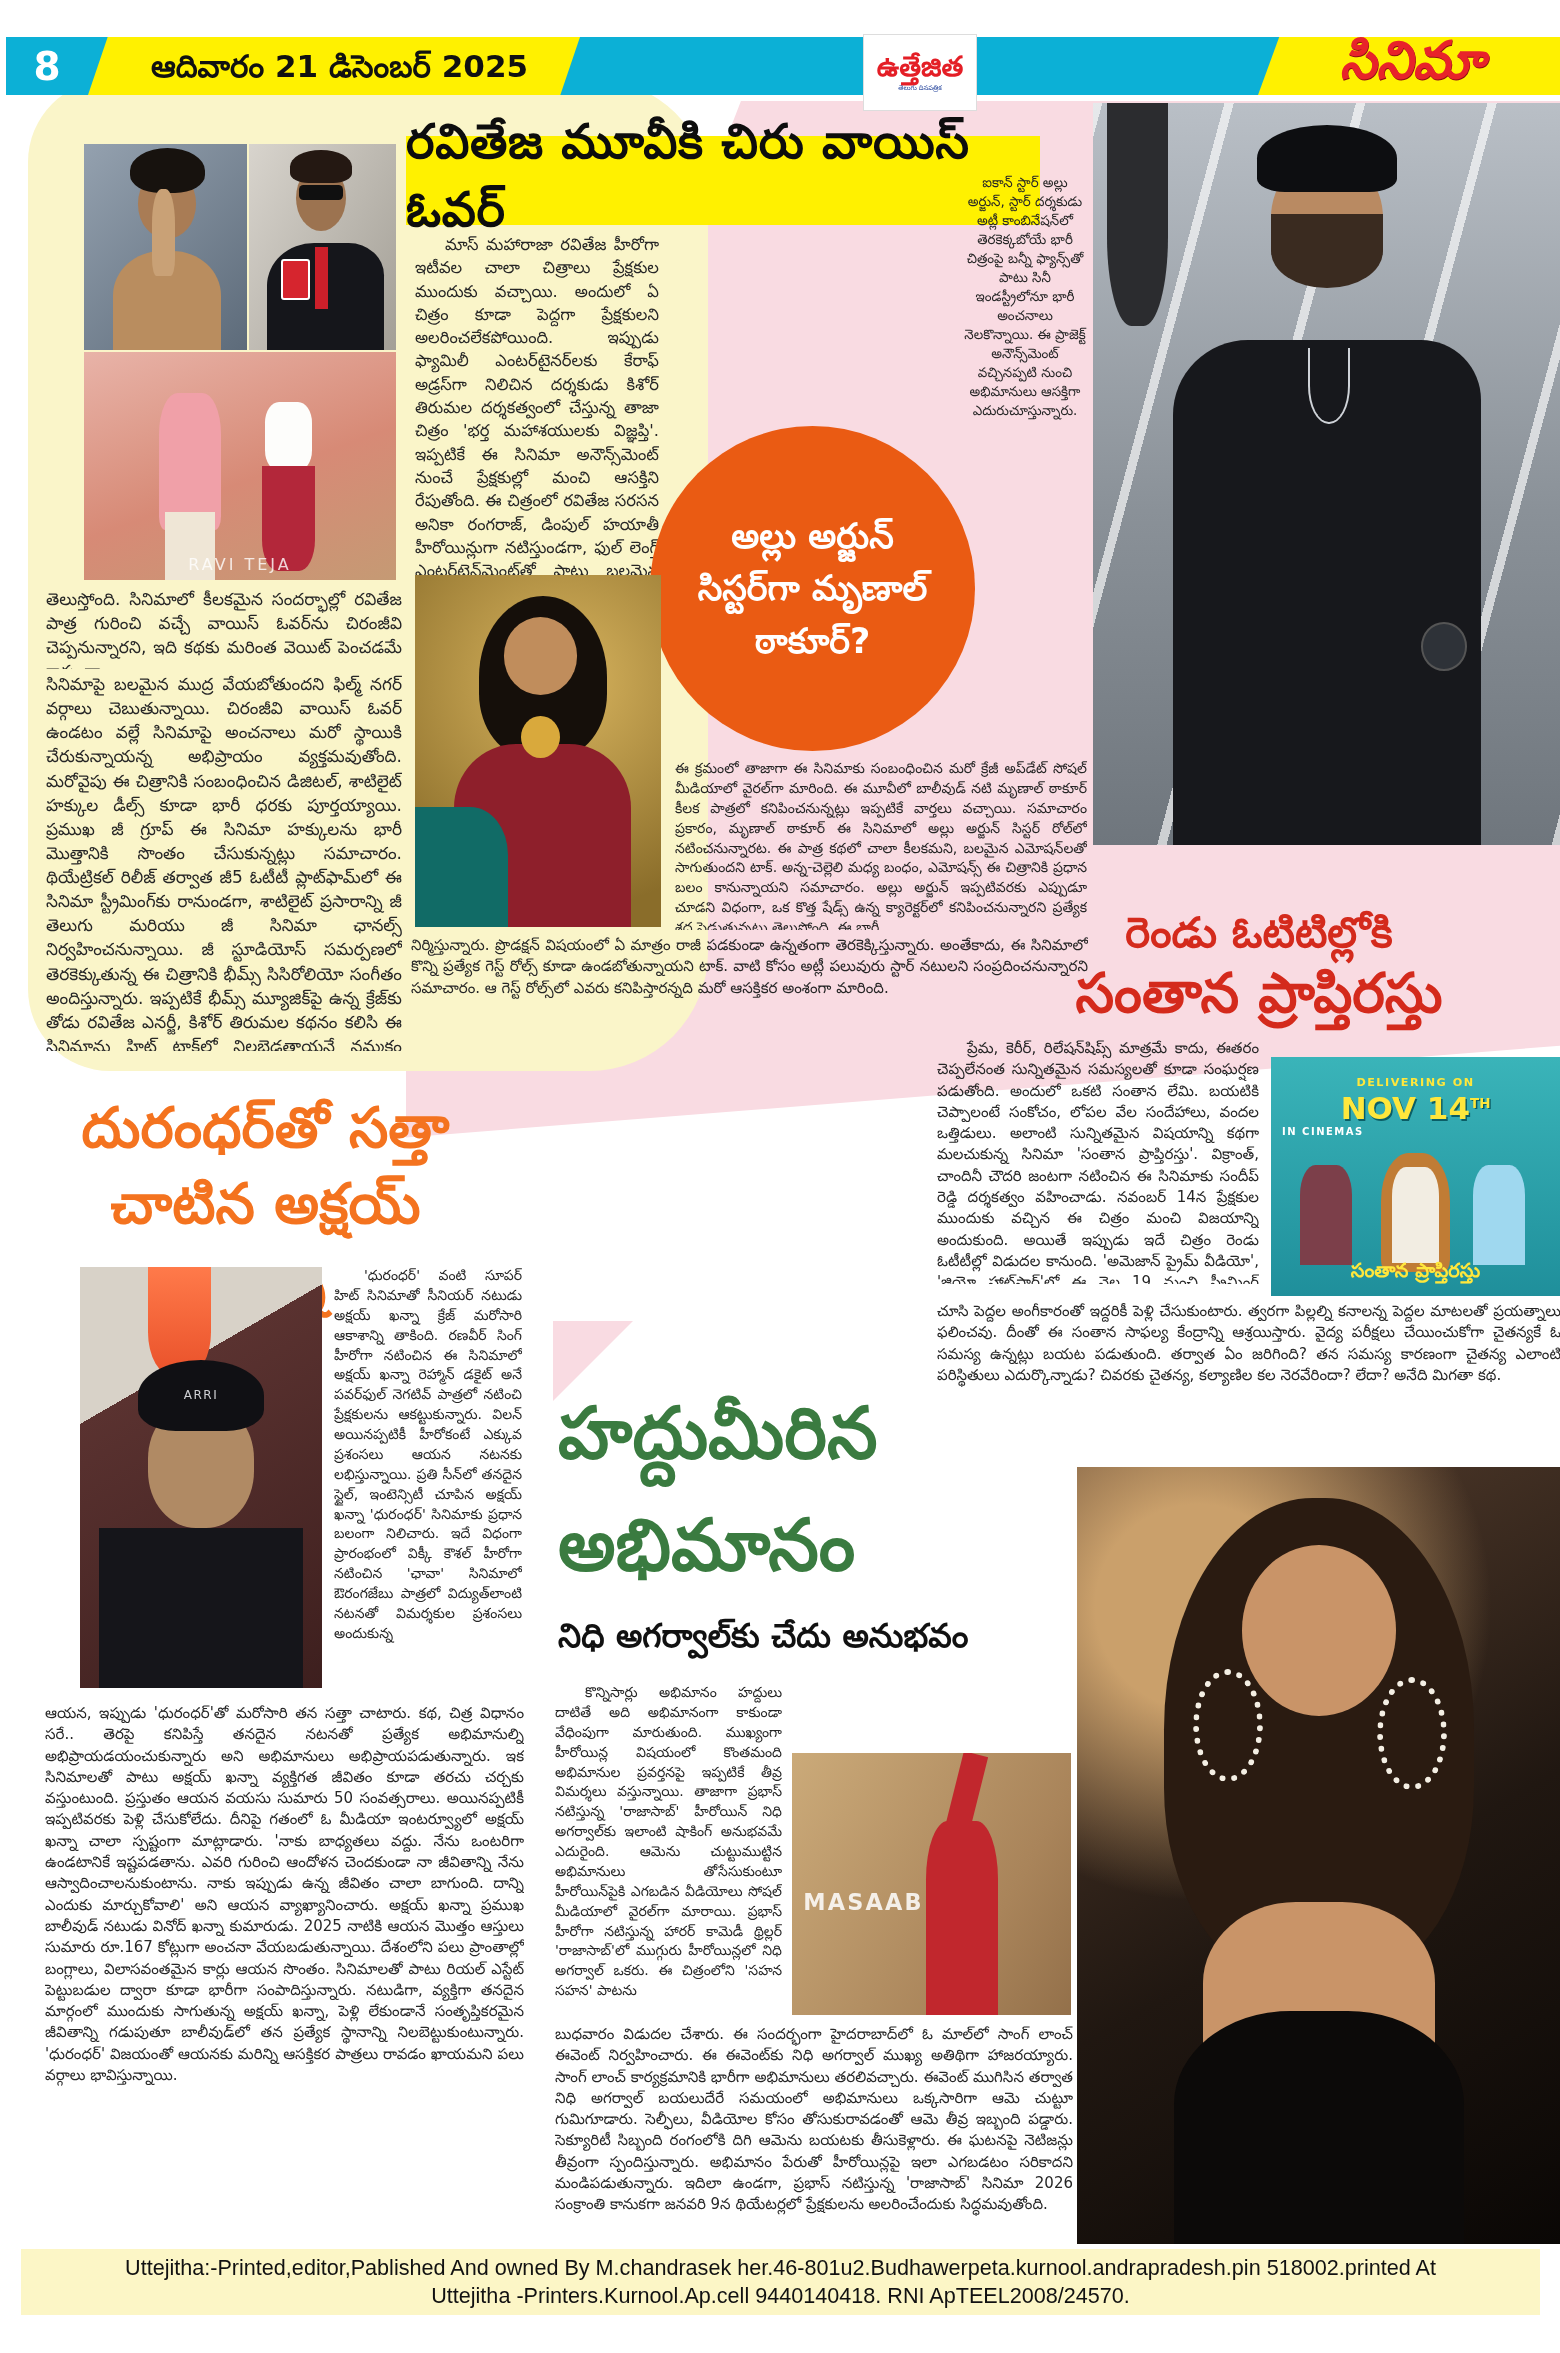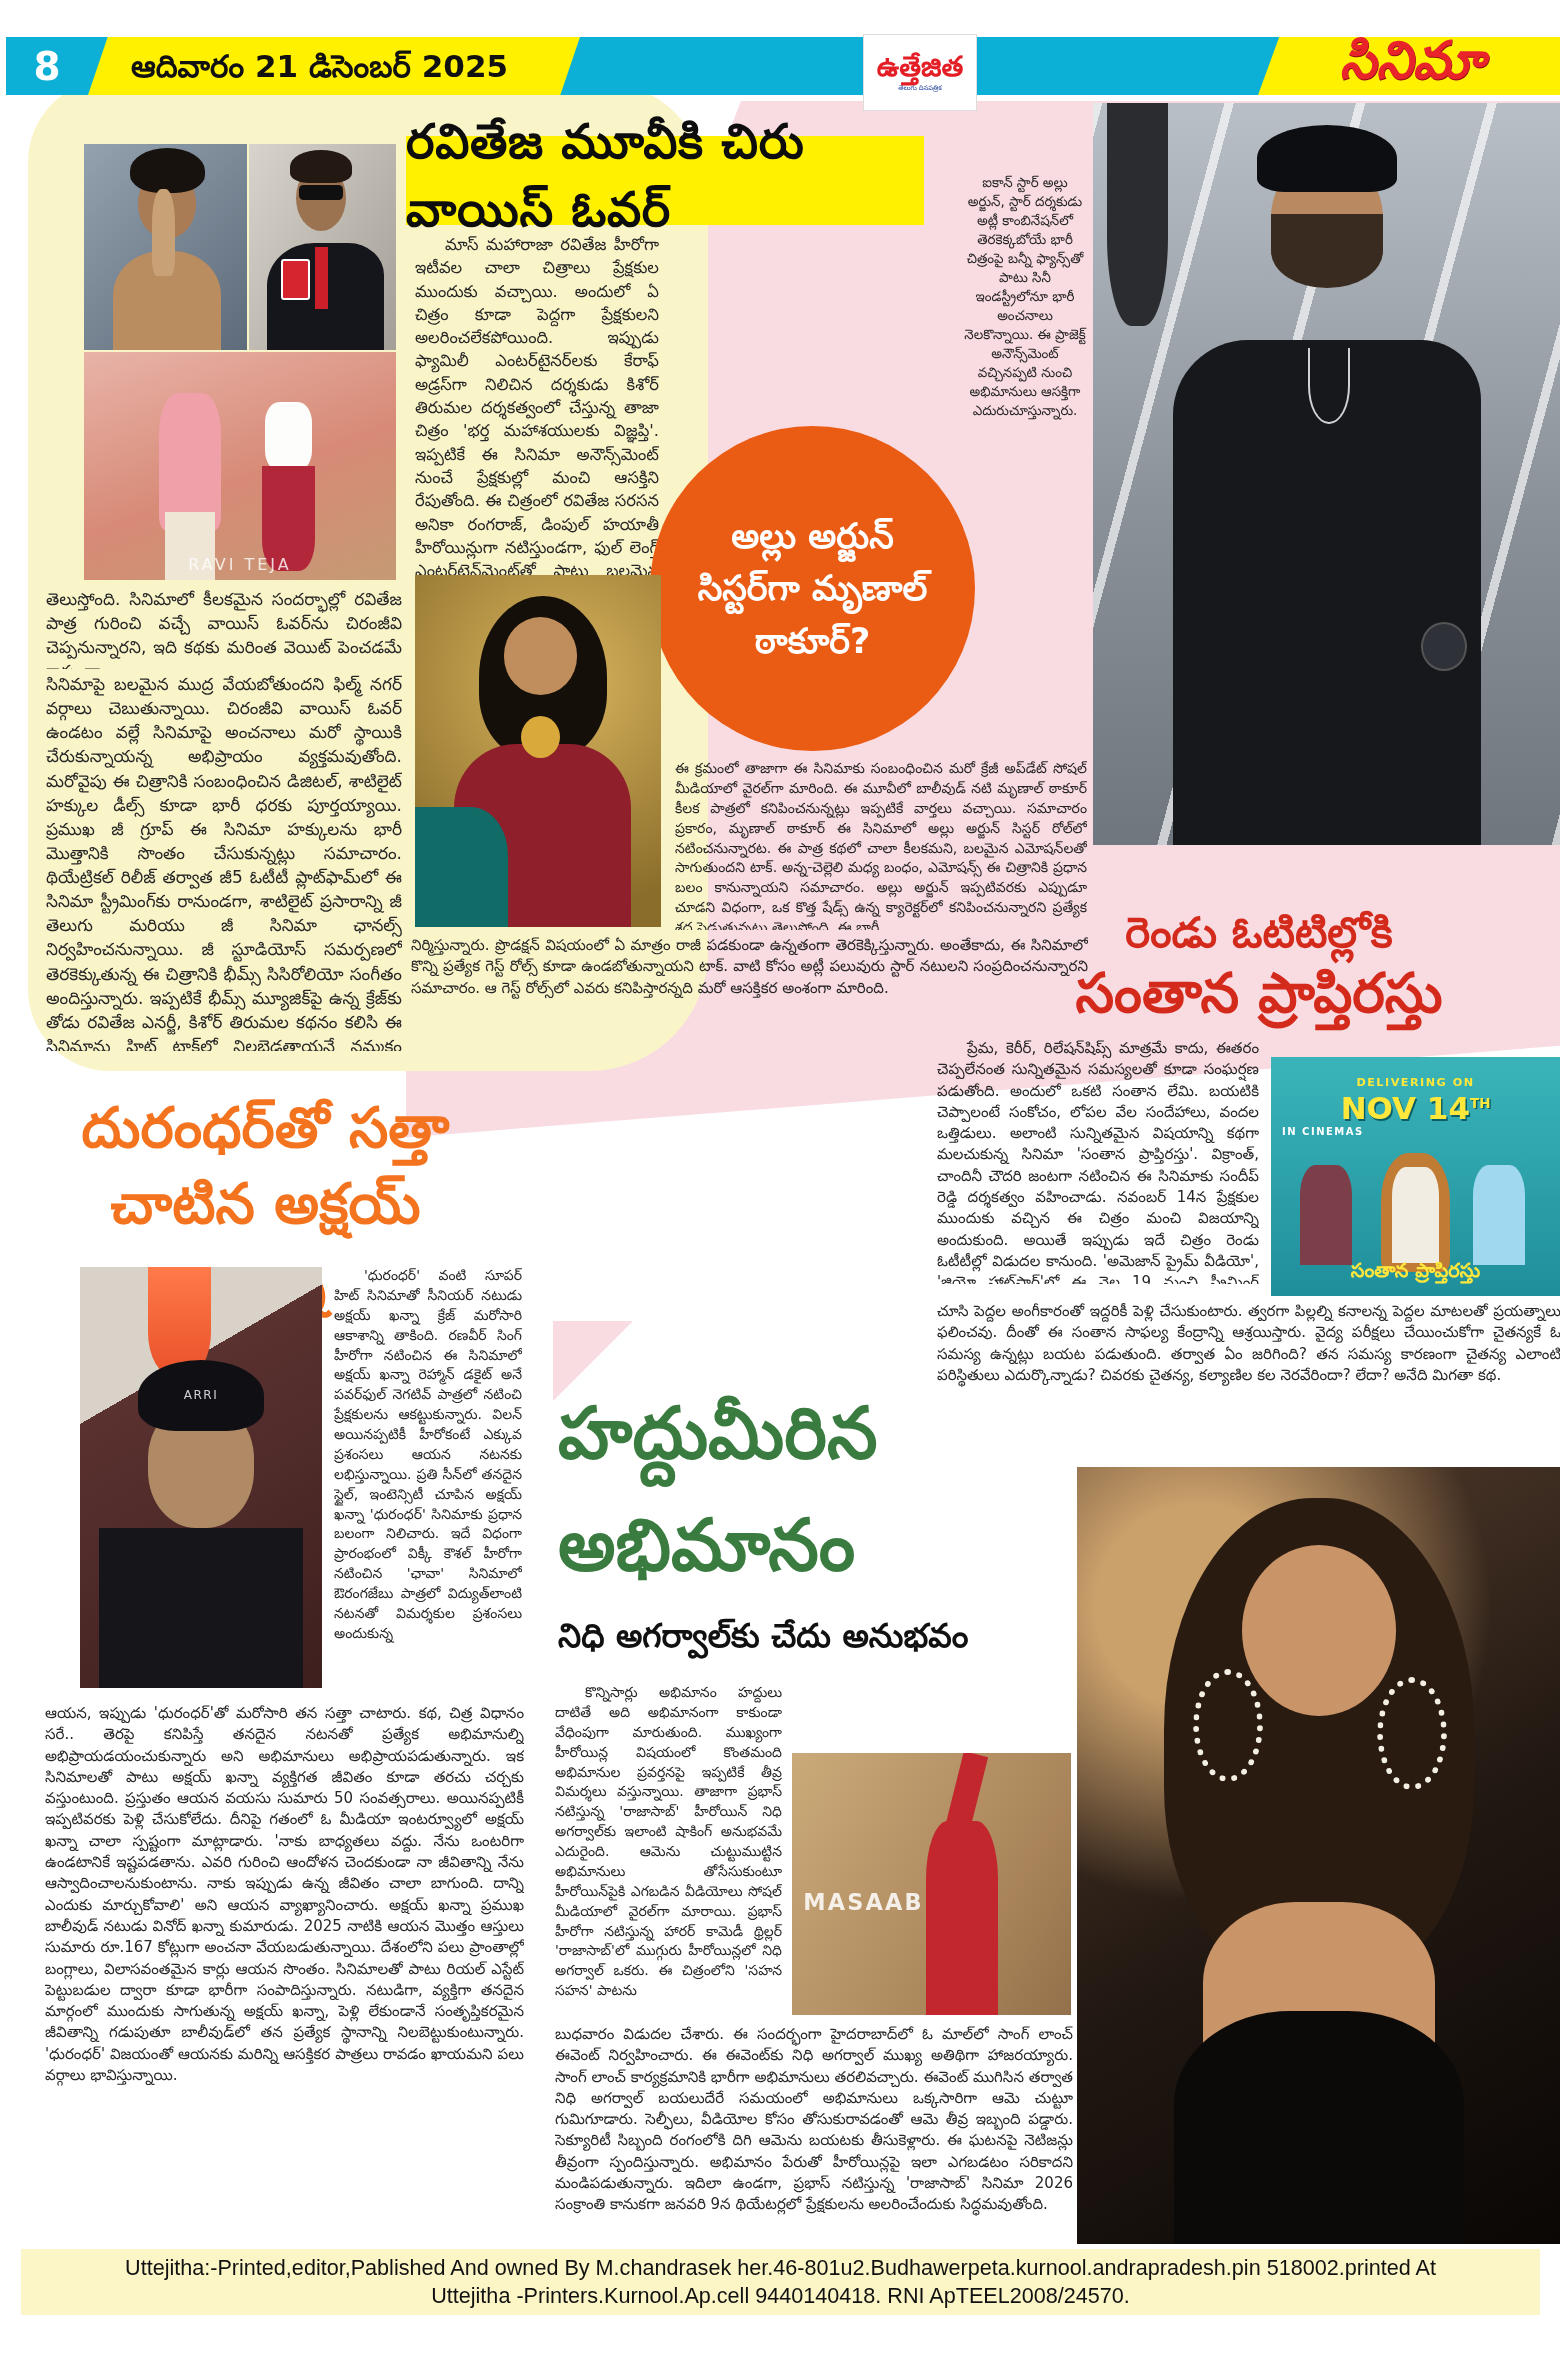--- a/index.html
+++ b/index.html
@@ -14,32 +14,32 @@
   .bg-pink-tri{left:553px;top:1321px;width:80px;height:80px;background:#f9dbe2;
            clip-path:polygon(0 0,100% 0,0 100%);}
   
   .hdr-cyan{left:6px;top:37px;width:1555px;height:58px;background:#0cb0d6;}
   .hdr-yellow-left{left:88px;top:37px;width:492px;height:58px;background:#fff100;
            clip-path:polygon(4% 0,100% 0,96% 100%,0 100%);}
   .hdr-yellow-right{left:1258px;top:37px;width:303px;height:58px;background:#fff100;
            clip-path:polygon(7% 0,100% 0,100% 100%,0 100%);}
   .page-num{left:6px;top:37px;width:82px;height:58px;color:#fff;font-size:39px;font-weight:bold;
            display:flex;align-items:center;justify-content:center;}
-  .hdr-date{left:96px;top:37px;width:447px;height:66px;display:flex;align-items:center;justify-content:center;
+  .hdr-date{left:116px;top:37px;width:447px;height:66px;display:flex;align-items:center;justify-content:center;
            font-size:31px;font-weight:bold;color:#111;}
   .logo-box{left:863px;top:34px;width:112px;height:75px;background:#fff;border:0.7px solid #ddd;
            display:flex;flex-direction:column;align-items:center;justify-content:center;}
   .logo-main{color:#e41e26;font-size:28px;font-weight:bold;line-height:1;}
   .logo-sub{color:#20409a;font-size:6.7px;margin-top:3px;}
   .hdr-section{left:1289px;top:37px;width:246px;height:58px;display:flex;align-items:center;justify-content:center;
            color:#e8232a;font-size:52px;font-weight:bold;font-style:italic;text-shadow:0.7px 0.7px 0 #8c0d12;}
   
   .body-text{font-size:16.4px;line-height:1.42;text-align:justify;color:#262626;overflow:hidden;}
   .indent{text-indent:30px;}
-  .headline-box{left:406px;top:136px;width:518px;height:89px;background:#fff100;
+  .headline-box{left:406px;top:136px;width:634px;height:89px;background:#fff100;
            display:flex;align-items:center;justify-content:center;}
   .headline-main{font-size:48px;font-weight:bold;color:#0d0d0d;letter-spacing:0.7px;}
   .circle{left:650px;top:426px;width:325px;height:325px;border-radius:50%;background:#ea5b13;
            display:flex;flex-direction:column;align-items:center;justify-content:center;text-align:center;}
   .circle span{color:#fff;font-size:35px;font-weight:bold;line-height:1.5;}
   .red-headline{left:961px;top:908px;width:596px;text-align:center;color:#d42a1c;font-weight:bold;}
   .red-h1{font-size:42px;line-height:1.2;}
   .red-h2{font-size:55px;line-height:1.3;}
   .orange-headline{left:42px;top:1082px;width:447px;text-align:center;color:#f4731f;font-weight:bold;
            font-size:56px;line-height:1.35;margin-top:8px;}

